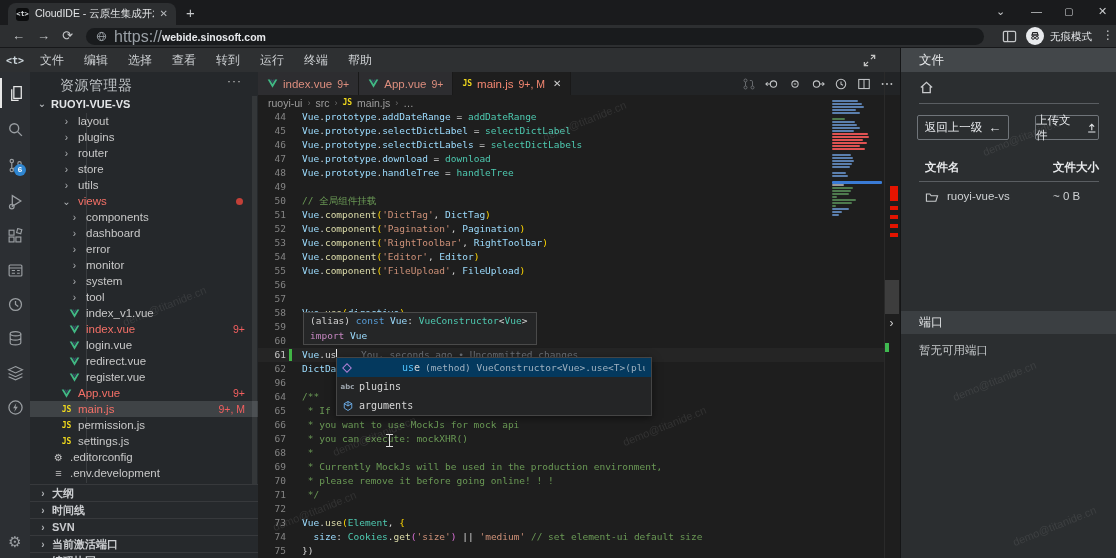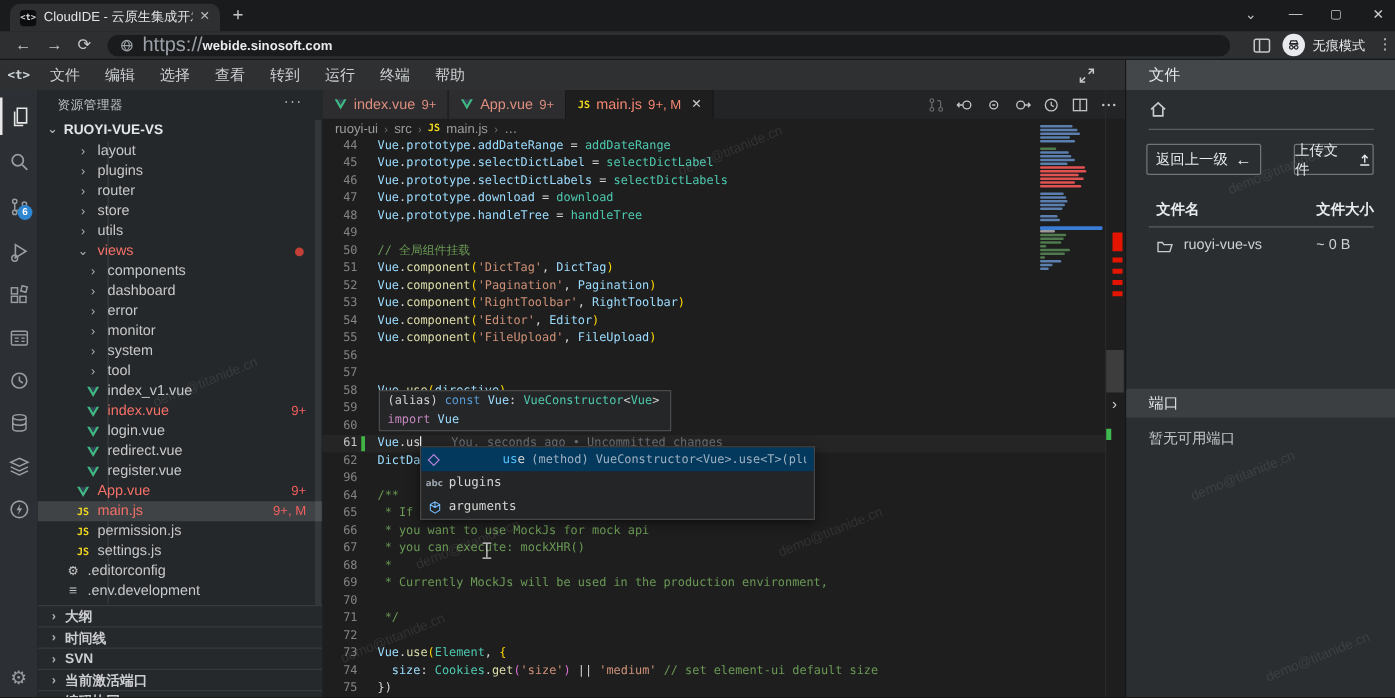--- a/index.html
+++ b/index.html
@@ -31,21 +31,21 @@
   .menubar{left:0;top:48px;width:900px;height:24px;background:#2e3032;display:flex;align-items:center;}
   .mlogo{width:30px;text-align:center;color:#cdd6db;font:bold 10px "DejaVu Sans Mono",monospace;}
   .mitem{padding:0 10px;font-size:12px;color:#cdd0d3;}
   .activitybar{left:0;top:72px;width:30px;height:486px;background:#2c2f33;}
   .act-ic{position:absolute;left:0;width:30px;height:30px;display:flex;align-items:center;justify-content:center;}
   .act-ic.active{border-left:2px solid #e7e7e7;box-sizing:border-box;}
   .act-badge{position:absolute;left:14px;width:12px;height:12px;border-radius:50%;background:#2f86d1;
              color:#fff;font-size:8px;line-height:12px;text-align:center;font-weight:bold;}
   
   .sidebar{left:30px;top:72px;width:228px;height:486px;background:#25282b;overflow:hidden;}
-  .sb-header{position:absolute;left:16px;top:5px;font-size:10px;color:#bfc3c6;letter-spacing:.5px;}
+  .sb-header{position:absolute;left:30px;top:5px;font-size:14px;color:#bfc3c6;letter-spacing:.5px;}
   .sb-more{position:absolute;right:16px;top:2px;color:#c5c5c5;font-size:12px;letter-spacing:1px;}
   .sb-root{position:absolute;left:0;top:23px;width:228px;height:17px;display:flex;align-items:center;
            font-size:11px;font-weight:bold;color:#e3e5e7;}
   .sb-root .chev{margin:0 4px 0 7px;}
   .tree{position:absolute;left:0;top:41px;width:228px;}
   .trow{position:relative;height:16px;display:flex;align-items:center;font-size:11.5px;color:#c8c8c8;white-space:nowrap;}
   .trow.sel{background:#3f4346;}
   .trow.err{color:#f47067;}
   .tbadge{position:absolute;right:13px;font-size:10.5px;color:#f25f5f;}
   .tdot{position:absolute;right:15px;width:7px;height:7px;border-radius:50%;background:#c24038;}
@@ -547,21 +547,21 @@
         <div class="cline"><span class="lnum">60</span><span class="ltext"></span></div>
         <div class="cline cur"><span class="lnum">61</span><div class="diffbar"></div><span class="ltext"><span class="tk-v">Vue</span><span class="tk-w">.us</span></span><div class="caret"></div><span class="ghost">You, seconds ago • Uncommitted changes</span></div>
         <div class="cline"><span class="lnum">62</span><span class="ltext"><span class="tk-v">DictDa</span></span></div>
         <div class="cline"><span class="lnum">96</span><span class="ltext"></span></div>
         <div class="cline"><span class="lnum">64</span><span class="ltext"><span class="tk-g">/**</span></span></div>
         <div class="cline"><span class="lnum">65</span><span class="ltext"><span class="tk-g"> * If you don't want to use mock-server</span></span></div>
         <div class="cline"><span class="lnum">66</span><span class="ltext"><span class="tk-g"> * you want to use MockJs for mock api</span></span></div>
         <div class="cline"><span class="lnum">67</span><span class="ltext"><span class="tk-g"> * you can execute: mockXHR()</span></span></div>
         <div class="cline"><span class="lnum">68</span><span class="ltext"><span class="tk-g"> *</span></span></div>
         <div class="cline"><span class="lnum">69</span><span class="ltext"><span class="tk-g"> * Currently MockJs will be used in the production environment,</span></span></div>
-        <div class="cline"><span class="lnum">70</span></div>
+        <div class="cline"><span class="lnum">70</span><span class="ltext"><span class="tk-g"> * please remove it before going online! ! !</span></span></div>
         <div class="cline"><span class="lnum">71</span><span class="ltext"><span class="tk-g"> */</span></span></div>
         <div class="cline"><span class="lnum">72</span><span class="ltext"></span></div>
         <div class="cline"><span class="lnum">73</span><span class="ltext"><span class="tk-v">Vue</span><span class="tk-w">.</span><span class="tk-f">use</span><span class="tk-b1">(</span><span class="tk-c">Element</span><span class="tk-w">, </span><span class="tk-b1">{</span></span></div>
         <div class="cline"><span class="lnum">74</span><span class="ltext"><span class="tk-w">  </span><span class="tk-v">size</span><span class="tk-w">: </span><span class="tk-c">Cookies</span><span class="tk-w">.</span><span class="tk-f">get</span><span class="tk-b2">(</span><span class="tk-s">'size'</span><span class="tk-b2">)</span><span class="tk-w"> || </span><span class="tk-s">'medium'</span><span class="tk-w"> </span><span class="tk-g">// set element-ui default size</span></span></div>
         <div class="cline"><span class="lnum">75</span><span class="ltext"><span class="tk-w">})</span></span></div>
       </div>
 
     <div class="minimap" id="minimap">
         <div class="mm" style="top: 0px; left: 2px; width: 26.4px; background: rgb(91, 127, 174);"></div>
         <div class="mm" style="top: 3px; left: 2px; width: 29.76px; background: rgb(91, 127, 174);"></div>

